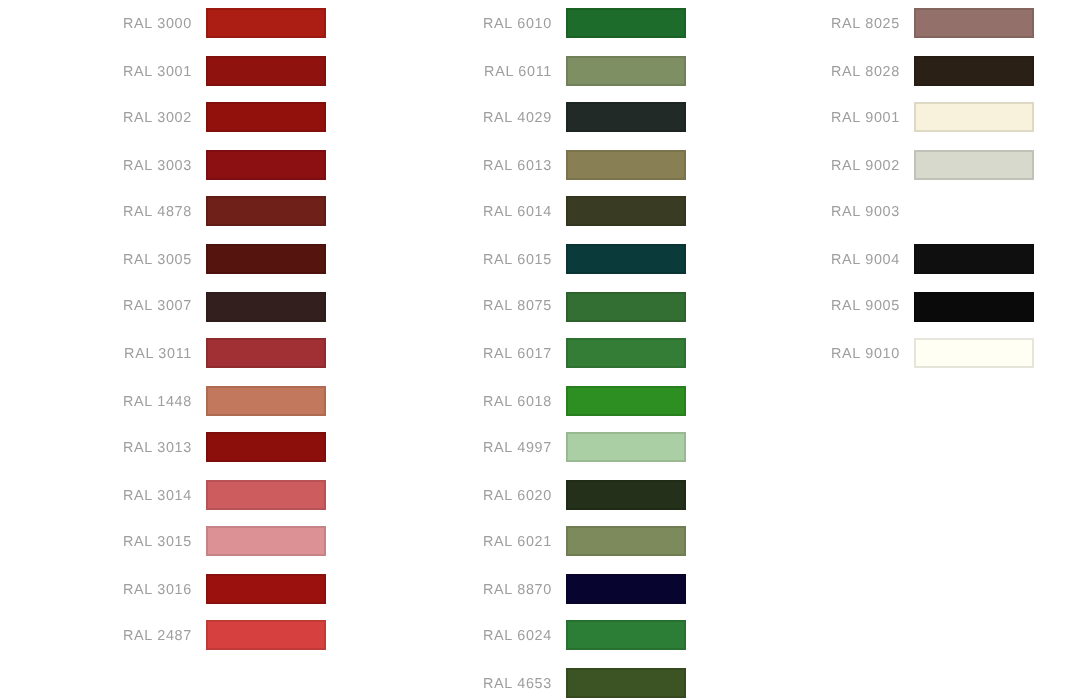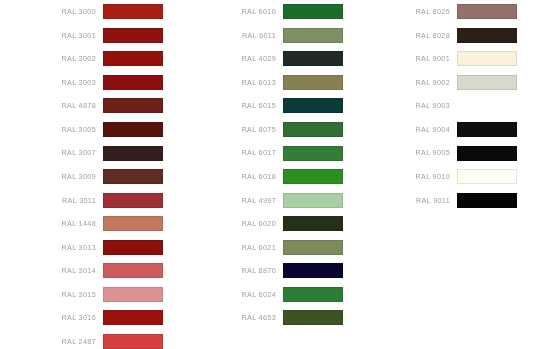--- a/index.html
+++ b/index.html
@@ -84,24 +84,20 @@
       </div>
       <div class="swatch-row">
         <div class="swatch-label">RAL 3005</div>
         <div class="swatch-chip" style="background: rgb(86, 20, 15);"></div>
       </div>
       <div class="swatch-row">
         <div class="swatch-label">RAL 3007</div>
         <div class="swatch-chip" style="background: rgb(51, 32, 30);"></div>
       </div>
       <div class="swatch-row">
-        <div class="swatch-label">RAL 3009</div>
-        <div class="swatch-chip" style="background: rgb(94, 44, 34);"></div>
-      </div>
-      <div class="swatch-row">
         <div class="swatch-label">RAL 3011</div>
         <div class="swatch-chip" style="background: rgb(160, 48, 51);"></div>
       </div>
       <div class="swatch-row">
         <div class="swatch-label">RAL 1448</div>
         <div class="swatch-chip" style="background: rgb(193, 120, 92);"></div>
       </div>
       <div class="swatch-row">
         <div class="swatch-label">RAL 3013</div>
         <div class="swatch-chip" style="background: rgb(140, 15, 12);"></div>
@@ -134,20 +130,24 @@
       </div>
       <div class="swatch-row">
         <div class="swatch-label">RAL 4029</div>
         <div class="swatch-chip" style="background: rgb(33, 42, 38);"></div>
       </div>
       <div class="swatch-row">
         <div class="swatch-label">RAL 6013</div>
         <div class="swatch-chip" style="background: rgb(136, 128, 84);"></div>
       </div>
       <div class="swatch-row">
+        <div class="swatch-label">RAL 6014</div>
+        <div class="swatch-chip" style="background: rgb(57, 60, 35);"></div>
+      </div>
+      <div class="swatch-row">
         <div class="swatch-label">RAL 6015</div>
         <div class="swatch-chip" style="background: rgb(10, 58, 58);"></div>
       </div>
       <div class="swatch-row">
         <div class="swatch-label">RAL 8075</div>
         <div class="swatch-chip" style="background: rgb(51, 110, 51);"></div>
       </div>
       <div class="swatch-row">
         <div class="swatch-label">RAL 6017</div>
         <div class="swatch-chip" style="background: rgb(51, 125, 55);"></div>
@@ -206,19 +206,15 @@
         <div class="swatch-label">RAL 9004</div>
         <div class="swatch-chip" style="background: rgb(15, 15, 15);"></div>
       </div>
       <div class="swatch-row">
         <div class="swatch-label">RAL 9005</div>
         <div class="swatch-chip" style="background: rgb(10, 10, 10);"></div>
       </div>
       <div class="swatch-row">
         <div class="swatch-label">RAL 9010</div>
         <div class="swatch-chip" style="background: rgb(255, 255, 244);"></div>
-      </div>
-      <div class="swatch-row">
-        <div class="swatch-label">RAL 9011</div>
-        <div class="swatch-chip" style="background: rgb(5, 5, 5);"></div>
       </div>
     </div>
   </div>
 
 </body></html>

